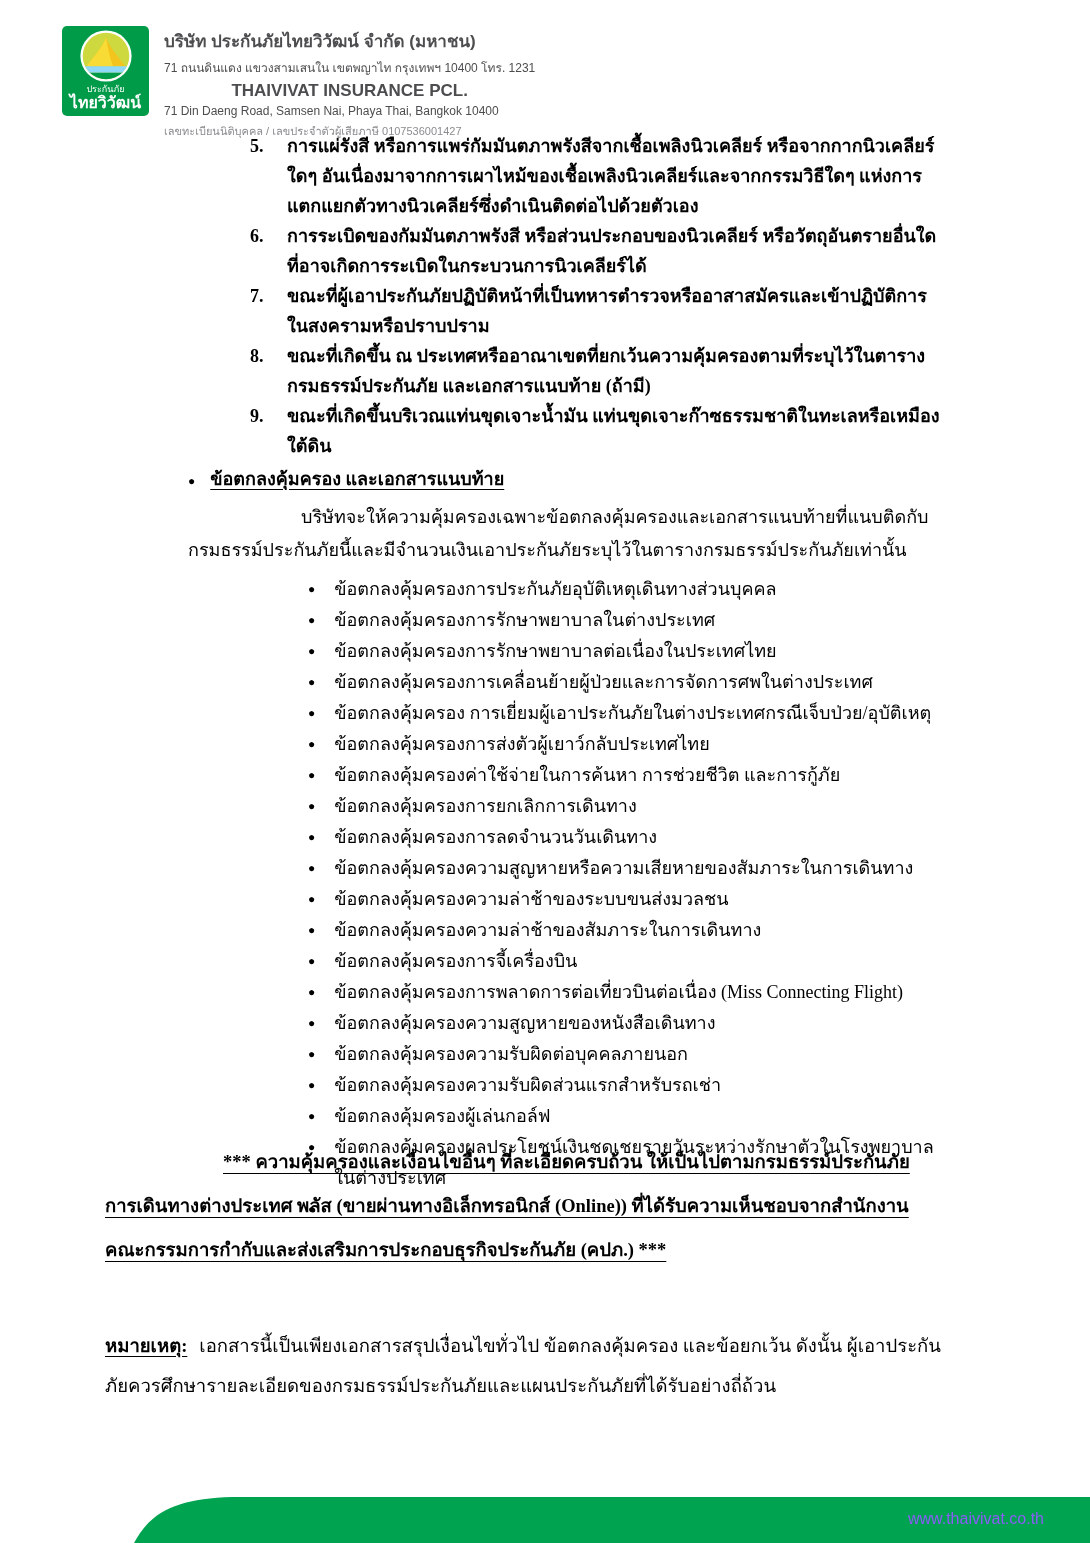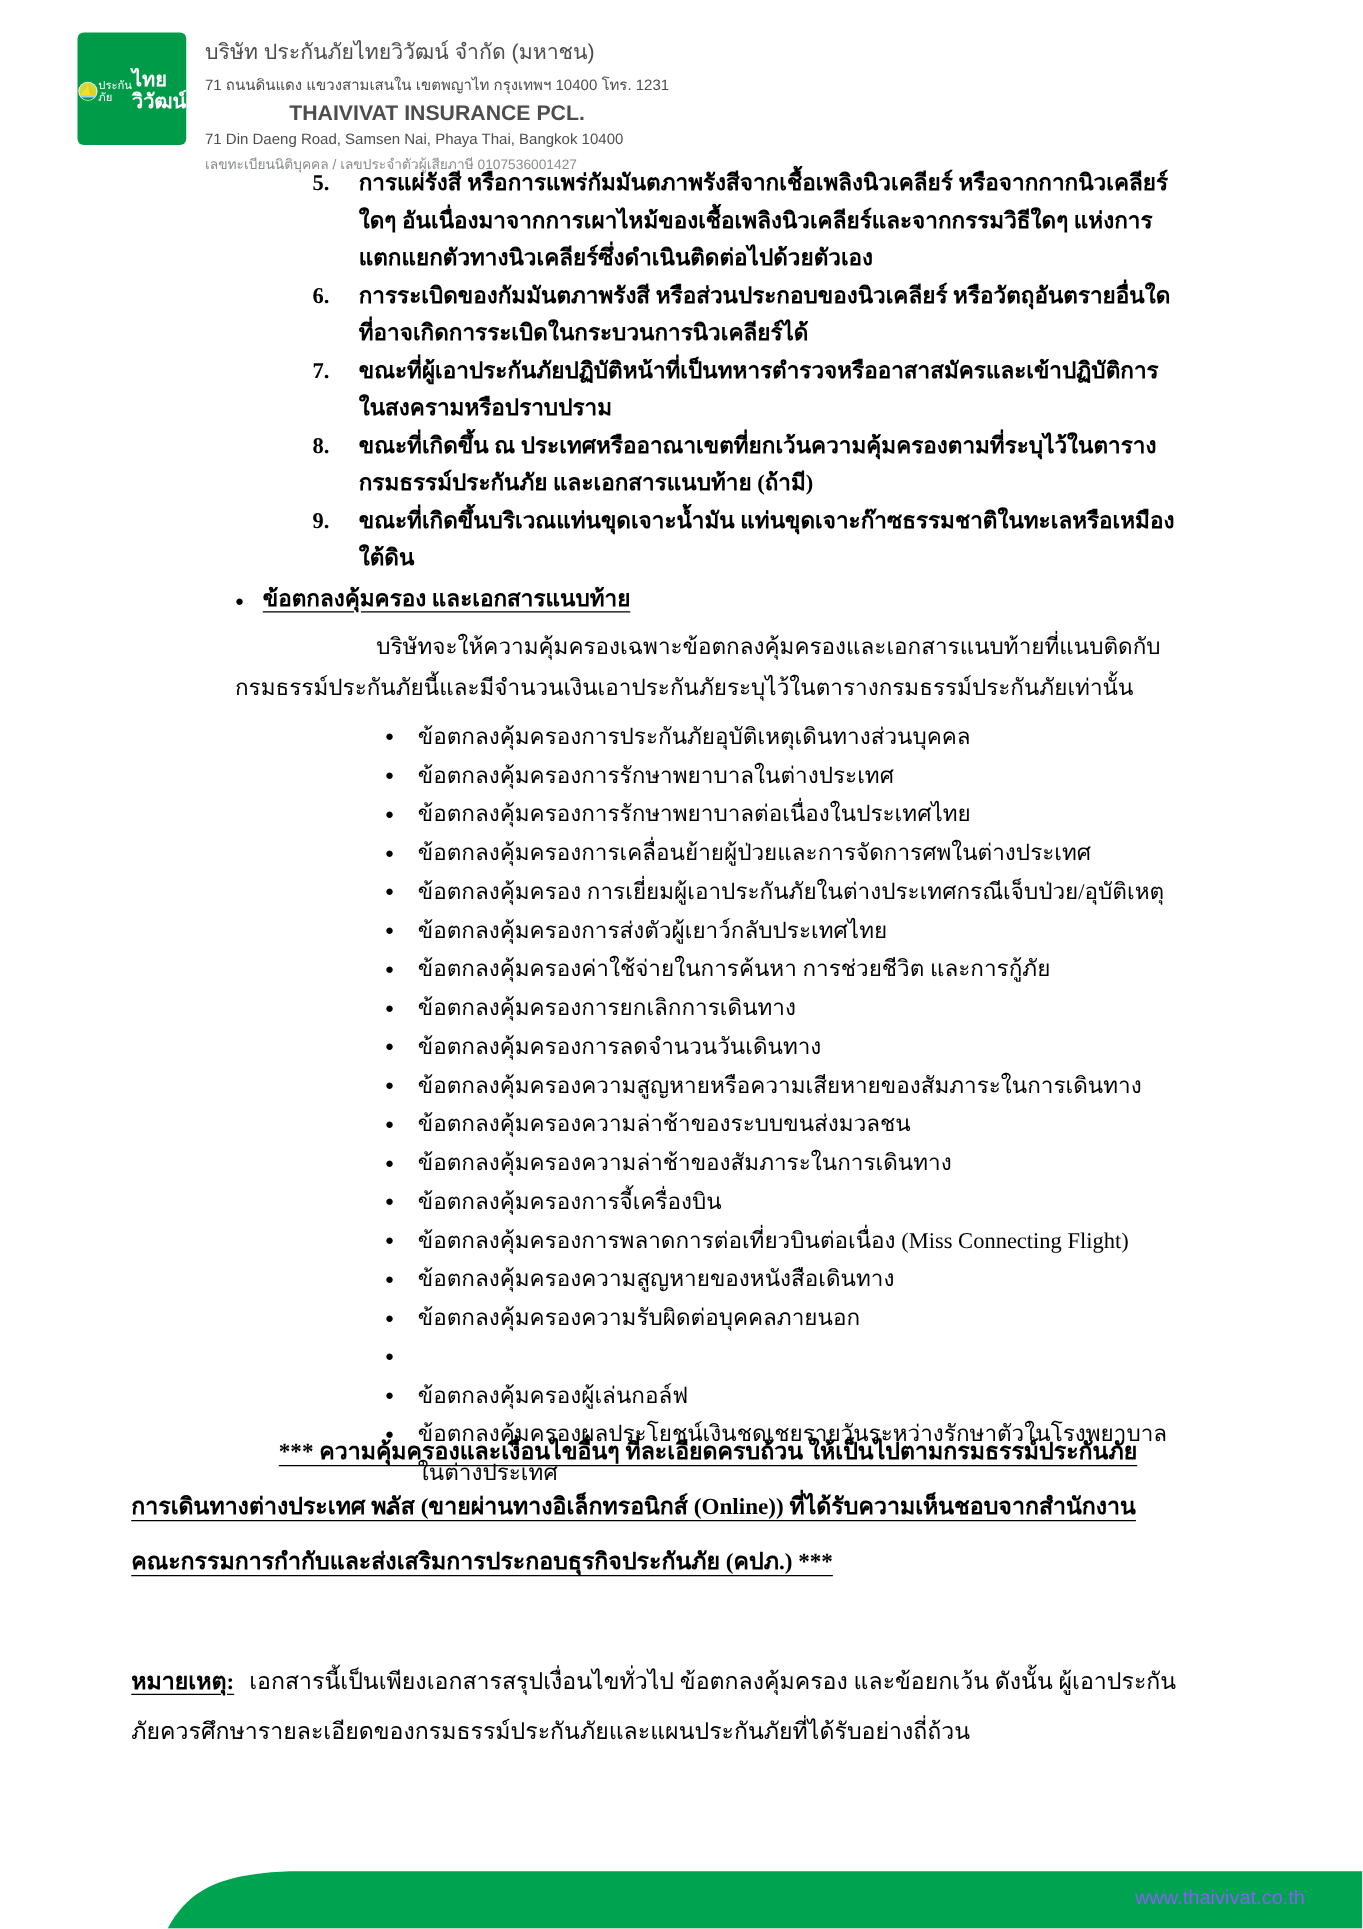--- a/index.html
+++ b/index.html
@@ -6,25 +6,25 @@
   .page {
     position:relative; width:1090px; height:1543px; margin:0 auto;
     background:#ffffff; overflow:hidden; color:#000;
     font-family:"Liberation Serif","DejaVu Serif",serif;
   }
 
   
   .header { position:absolute; top:26px; left:62px; display:flex; gap:15px;
             font-family:"Liberation Sans","DejaVu Sans",sans-serif; }
   .logo { width:87px; height:90px; background:#009B48; border-radius:5px;
-          display:flex; flex-direction:row; align-items:center; box-sizing:border-box; padding-top:3px; }
+          display:flex; flex-direction:column; align-items:center; box-sizing:border-box; padding-top:3px; }
   .logo-sub  { color:#fff; font-size:9px;  line-height:10px; margin-top:1px; }
   .logo-name { color:#ffffff; font-size:16px; font-weight:bold; line-height:17px; }
   .header-text { padding-top:1px; color:#4D4D4F; }
-  .company-th { font-size:17px; font-weight:normal; margin:0 0 4px; }
+  .company-th { font-size:17px; font-weight:bold; margin:0 0 4px; }
   .addr-th    { font-size:12px; margin:0 0 4px; }
   .company-en { font-size:17px; font-weight:bold; margin:0 0 3px;text-align:center; }
   .addr-en    { font-size:12px; margin:0 0 4px; }
   .reg        { font-size:11px; color:#8A8C8E; margin:0; }
 
   
   .numbered-list { position:absolute; top:131px; left:250px; width:690px;
                    list-style:none; margin:0; padding:0;
                    font-size:18px; font-weight:bold; line-height:30px; }
   .numbered-list li { display:flex; }
@@ -201,20 +201,21 @@
           <span>ข้อตกลงคุ้มครองความสูญหายของหนังสือเดินทาง</span>
         </li>
 
         <li>
           <span class="blt">●</span>
           <span>ข้อตกลงคุ้มครองความรับผิดต่อบุคคลภายนอก</span>
         </li>
 
         <li>
           <span class="blt">●</span>
+          <span>ข้อตกลงคุ้มครองความรับผิดส่วนแรกสำหรับรถเช่า</span>
         </li>
 
         <li>
           <span class="blt">●</span>
           <span>ข้อตกลงคุ้มครองผู้เล่นกอล์ฟ</span>
         </li>
 
         <li>
           <span class="blt">●</span>
           <span>ข้อตกลงคุ้มครองผลประโยชน์เงินชดเชยรายวันระหว่างรักษาตัวในโรงพยาบาลในต่างประเทศ</span>

